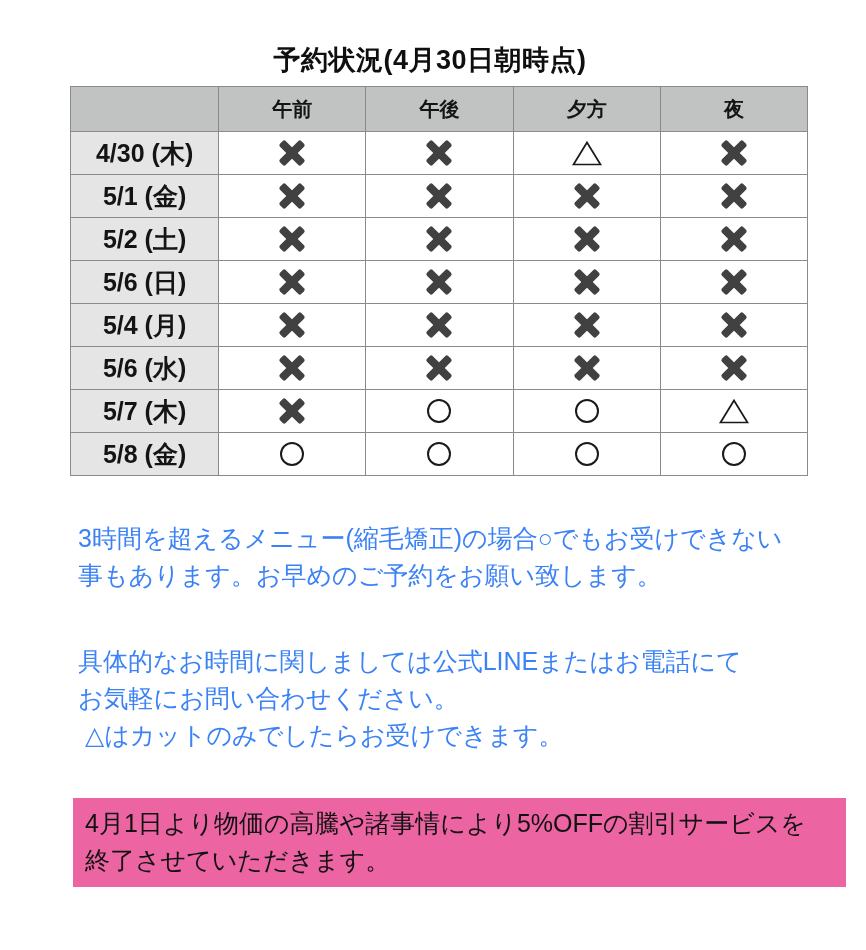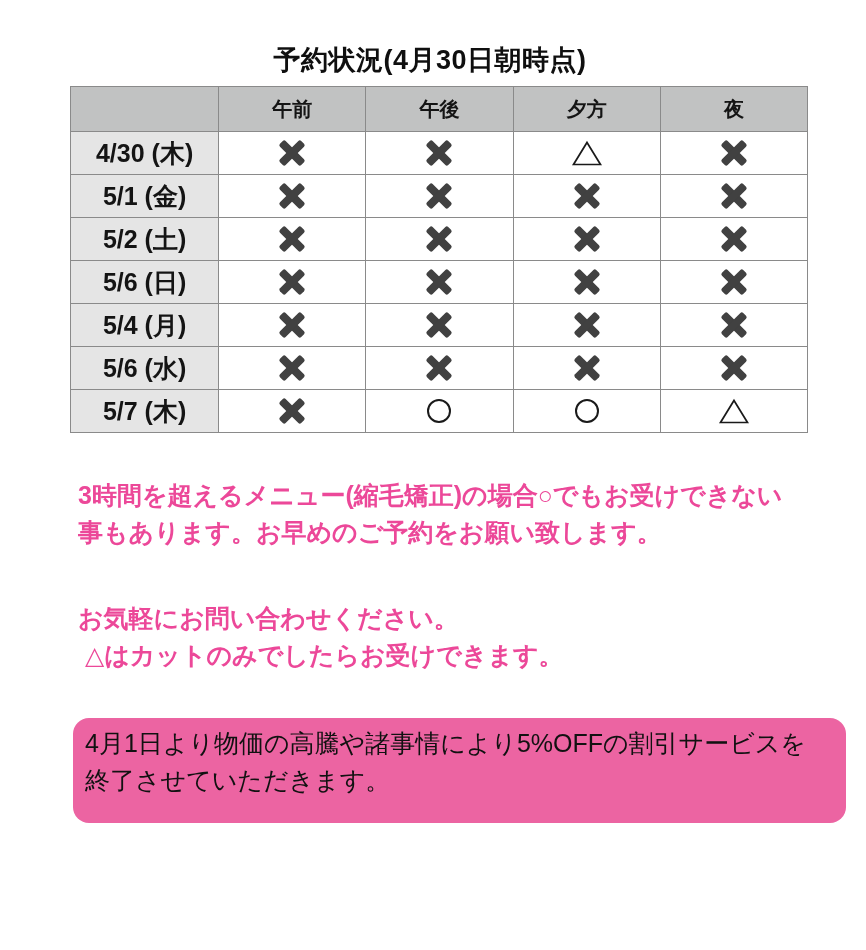--- a/index.html
+++ b/index.html
@@ -80,38 +80,37 @@
     vertical-align: middle;
     box-sizing: border-box;
   }
   .sym-triangle { vertical-align: middle; }
   
   .note {
     margin-left: 78px;
     width: 740px;
     font-size: 25px;
     line-height: 37px;
-    font-weight: bold;
-    color: #ec4899;
+    font-weight: normal;
+    color: #3b82f6;
   }
   .note .line { white-space: pre-wrap; }
   .note-1 { margin-top: 44px; }
   .note-2 { margin-top: 49px; }
   
   .banner {
     margin: 44px 0 0 73px;
     width: 773px;
     box-sizing: border-box;
-    padding: 7px 12px 24px 12px;
+    padding: 7px 12px 8px 12px;
     background: var(--banner-bg, #ec64a2);
     font-size: 25px;
     line-height: 37px;
     font-weight: normal;
     color: #111111;
-    border-radius: 16px;
   }
   .banner .line { white-space: pre-wrap; }
   .banner .line.centered { text-align: center; }
 </style>
 </head>
 <body>
 
 <div class="page">
 
   <h1 class="page-title">予約状況(4月30日朝時点)</h1>
@@ -180,29 +179,37 @@
         </tr>
         <tr>
           <th>5/7 (木)</th>
           <td><span class="sym-x"></span></td>
           <td><span class="sym-circle"></span></td>
           <td><span class="sym-circle"></span></td>
           <td><svg width="32" height="27" viewBox="0 0 32 27" class="sym-triangle">
               <polygon points="16,2.5 29.5,24.5 2.5,24.5" fill="none" stroke="#1a1a1a" stroke-width="1.7"></polygon>
             </svg></td>
         </tr>
+        <tr>
+          <th>5/8 (金)</th>
+          <td><span class="sym-circle"></span></td>
+          <td><span class="sym-circle"></span></td>
+          <td><span class="sym-circle"></span></td>
+          <td><span class="sym-circle"></span></td>
+        </tr>
       </tbody>
   </table>
 
   <div class="note note-1">
     <div class="line">3時間を超えるメニュー(縮毛矯正)の場合○でもお受けできない</div>
     <div class="line">事もあります。お早めのご予約をお願い致します。</div>
   </div>
 
   <div class="note note-2">
+    <div class="line">具体的なお時間に関しましては公式LINEまたはお電話にて</div>
     <div class="line">お気軽にお問い合わせください。</div>
     <div class="line"> △はカットのみでしたらお受けできます。</div>
   </div>
 
   <div class="banner">
     <div class="line">4月1日より物価の高騰や諸事情により5%OFFの割引サービスを</div>
     <div class="line">終了させていただきます。</div>
   </div>
 
 </div>

